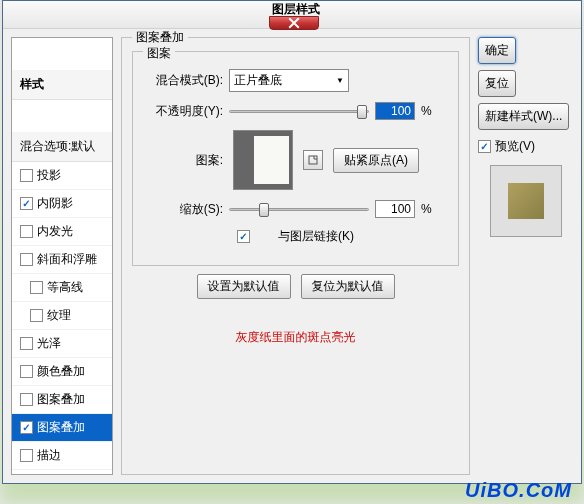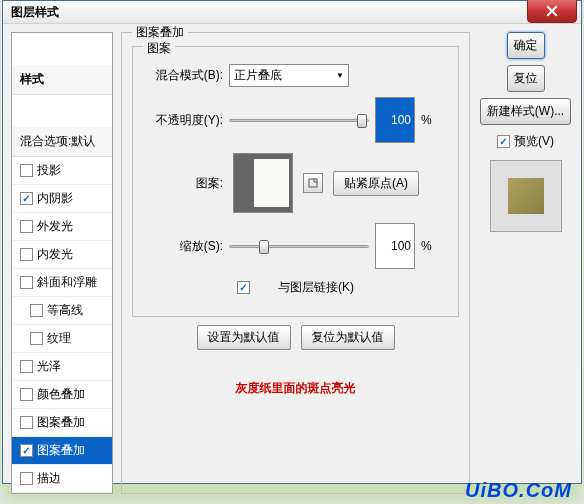--- a/index.html
+++ b/index.html
@@ -1,19 +1,19 @@
 <!DOCTYPE html>
 <html><head>
 <meta charset="utf-8">
 <style>
 * { box-sizing: border-box; margin: 0; padding: 0; font-family: "Microsoft YaHei", Arial, sans-serif; font-size: 12px; }
 body { background: #e8e8e8; width: 584px; height: 504px; position: relative; overflow: hidden; }
 .bg-blur { position: absolute; inset: 0; background: linear-gradient(to bottom, #d0d0d0 0%, #bde89a 30%, #97d84e 50%, #7ec63f 100%); filter: blur(8px); opacity: 0.3; }
 .window { position: absolute; top: 0; left: 2px; right: 2px; bottom: 20px; background: #f0f0f0; border: 1px solid #4a6b8a; display: flex; flex-direction: column; }
-.titlebar { height: 28px; background: linear-gradient(to bottom, #fafafa 0%, #e8e8e8 100%); display: flex; align-items: center; justify-content: space-between; padding-left: 8px; border-bottom: 1px solid #d0d0d0; }
+.titlebar { height: 28px; background: linear-gradient(to bottom, #fafafa 0%, #e8e8e8 100%); display: flex; align-items: center; justify-content: space-between; padding-left: 8px; border-bottom: 1px solid #d0d0d0; flex-direction: column; }
 .title { font-weight: bold; }
 .close-btn { width: 50px; height: 24px; background: linear-gradient(to bottom, #e26f6f 0%, #c83434 50%, #a02020 100%); color: white; display: flex; align-items: center; justify-content: center; border-radius: 0 0 4px 4px; margin-right: 4px; margin-top: -2px; cursor: pointer; border: 1px solid #8a2020; }
 .close-btn svg { width: 12px; height: 12px; }
 .body { flex: 1; display: flex; padding: 8px; gap: 8px; }
 .sidebar { width: 102px; border: 1px solid #a0a0a0; background: white; display: flex; flex-direction: column; }
 .side-head { padding: 6px 8px; font-weight: bold; border-bottom: 1px solid #e0e0e0; background: #f5f5f5; cursor: pointer; margin-top: 32px; }
 .sub { font-weight: normal; }
 .side-item { padding: 5px 8px; display: flex; align-items: center; gap: 4px; border-bottom: 1px solid #f0f0f0; cursor: pointer; }
 .side-item.indent { padding-left: 18px; }
 .side-item.sel { background: #0a64c8; color: white; }
@@ -26,29 +26,29 @@
 .fieldset { border: 1px solid #c0c0c0; padding: 8px 10px 10px; margin-bottom: 6px; }
 .fieldset.outer { height: 100%; padding-top: 6px; }
 .legend { position: relative; top: -15px; background: #f0f0f0; padding: 0 4px; display: inline-block; }
 .row { display: flex; align-items: center; gap: 6px; margin-bottom: 10px; }
 .lbl { width: 80px; text-align: right; }
 .combo { border: 1px solid #888; background: white; padding: 2px 4px; min-width: 120px; display: flex; justify-content: space-between; align-items: center; cursor: pointer; }
 .combo .arrow { font-size: 8px; }
 .slider { position: relative; width: 140px; height: 16px; }
 .slider .track { position: absolute; top: 7px; left: 0; right: 0; height: 3px; background: #c8c8c8; border: 1px solid #999; border-radius: 2px; }
 .slider .thumb { position: absolute; top: 2px; width: 10px; height: 14px; background: linear-gradient(to bottom, #fff, #ccc); border: 1px solid #666; border-radius: 2px; cursor: pointer; }
-.numbox { width: 40px; border: 1px solid #888; background: white; padding: 15px 3px; text-align: right; }
+.numbox { width: 40px; border: 1px solid #888; background: white; padding: 1px 3px; text-align: right; }
 .numbox.sel { background: #0a64c8; color: white; }
 .swatch-area { display: flex; align-items: center; gap: 10px; margin: 10px 0; }
 .swatch { width: 60px; height: 60px; border: 1px solid #888; background: #f8f8f5; position: relative; cursor: pointer; box-shadow: inset 20px 0 0 #666, inset 0 5px 0 #666, inset 0 -5px 0 #666, inset -3px 0 0 #666; }
 .tiny-btn { width: 20px; height: 20px; border: 1px solid #888; background: linear-gradient(to bottom, #fff, #ddd); display: flex; align-items: center; justify-content: center; cursor: pointer; }
 .btn { border: 1px solid #888; background: linear-gradient(to bottom, #fff, #ddd); padding: 3px 10px; cursor: pointer; border-radius: 2px; }
 .btns-row { display: flex; gap: 10px; justify-content: center; margin-top: 8px; }
-.red-note { color: #d00000; text-align: center; margin-top: 30px; font-weight: bold; }
-.right-col { width: 95px; display: flex; flex-direction: column; gap: 6px; align-items: center; }
+.red-note { color: #d00000; text-align: center; margin-top: 30px; }
+.right-col { width: 95px; display: flex; flex-direction: column; gap: 6px; align-items: flex-start; }
 .rbtn { border: 1px solid #707070; background: linear-gradient(to bottom, #fefefe, #d8d8d8); padding: 4px 6px; text-align: center; cursor: pointer; border-radius: 3px; }
 .rbtn.primary { border: 1px solid #3a6aa0; box-shadow: 0 0 3px #4a8ad0; }
 .preview-cb { display: flex; align-items: center; gap: 4px; justify-content: center; margin-top: 2px; }
 .preview-box { width: 72px; height: 72px; border: 1px solid #a0a0a0; background: #e0e0e0; margin: 4px auto 0; display: flex; align-items: center; justify-content: center; }
 .preview-inner { width: 36px; height: 36px; background: linear-gradient(135deg, #b0a060, #888044); }
 .watermark { position: absolute; right: 12px; bottom: 2px; font-size: 20px; font-weight: bold; font-style: italic; color: #0046db; letter-spacing: 1px; }
 </style>
 </head>
 <body>
 
@@ -67,24 +67,20 @@
       <div class="side-head">样式</div>
       <div class="side-head sub">混合选项:默认</div>
       <div id="side-items">
           <div class="side-item">
             <span class="cb"></span>
             <span>投影</span>
           </div>
           <div class="side-item">
             <span class="cb on"></span>
             <span>内阴影</span>
-          </div>
-          <div class="side-item">
-            <span class="cb"></span>
-            <span>外发光</span>
           </div>
           <div class="side-item">
             <span class="cb"></span>
             <span>内发光</span>
           </div>
           <div class="side-item">
             <span class="cb"></span>
             <span>斜面和浮雕</span>
           </div>
           <div class="side-item indent">

